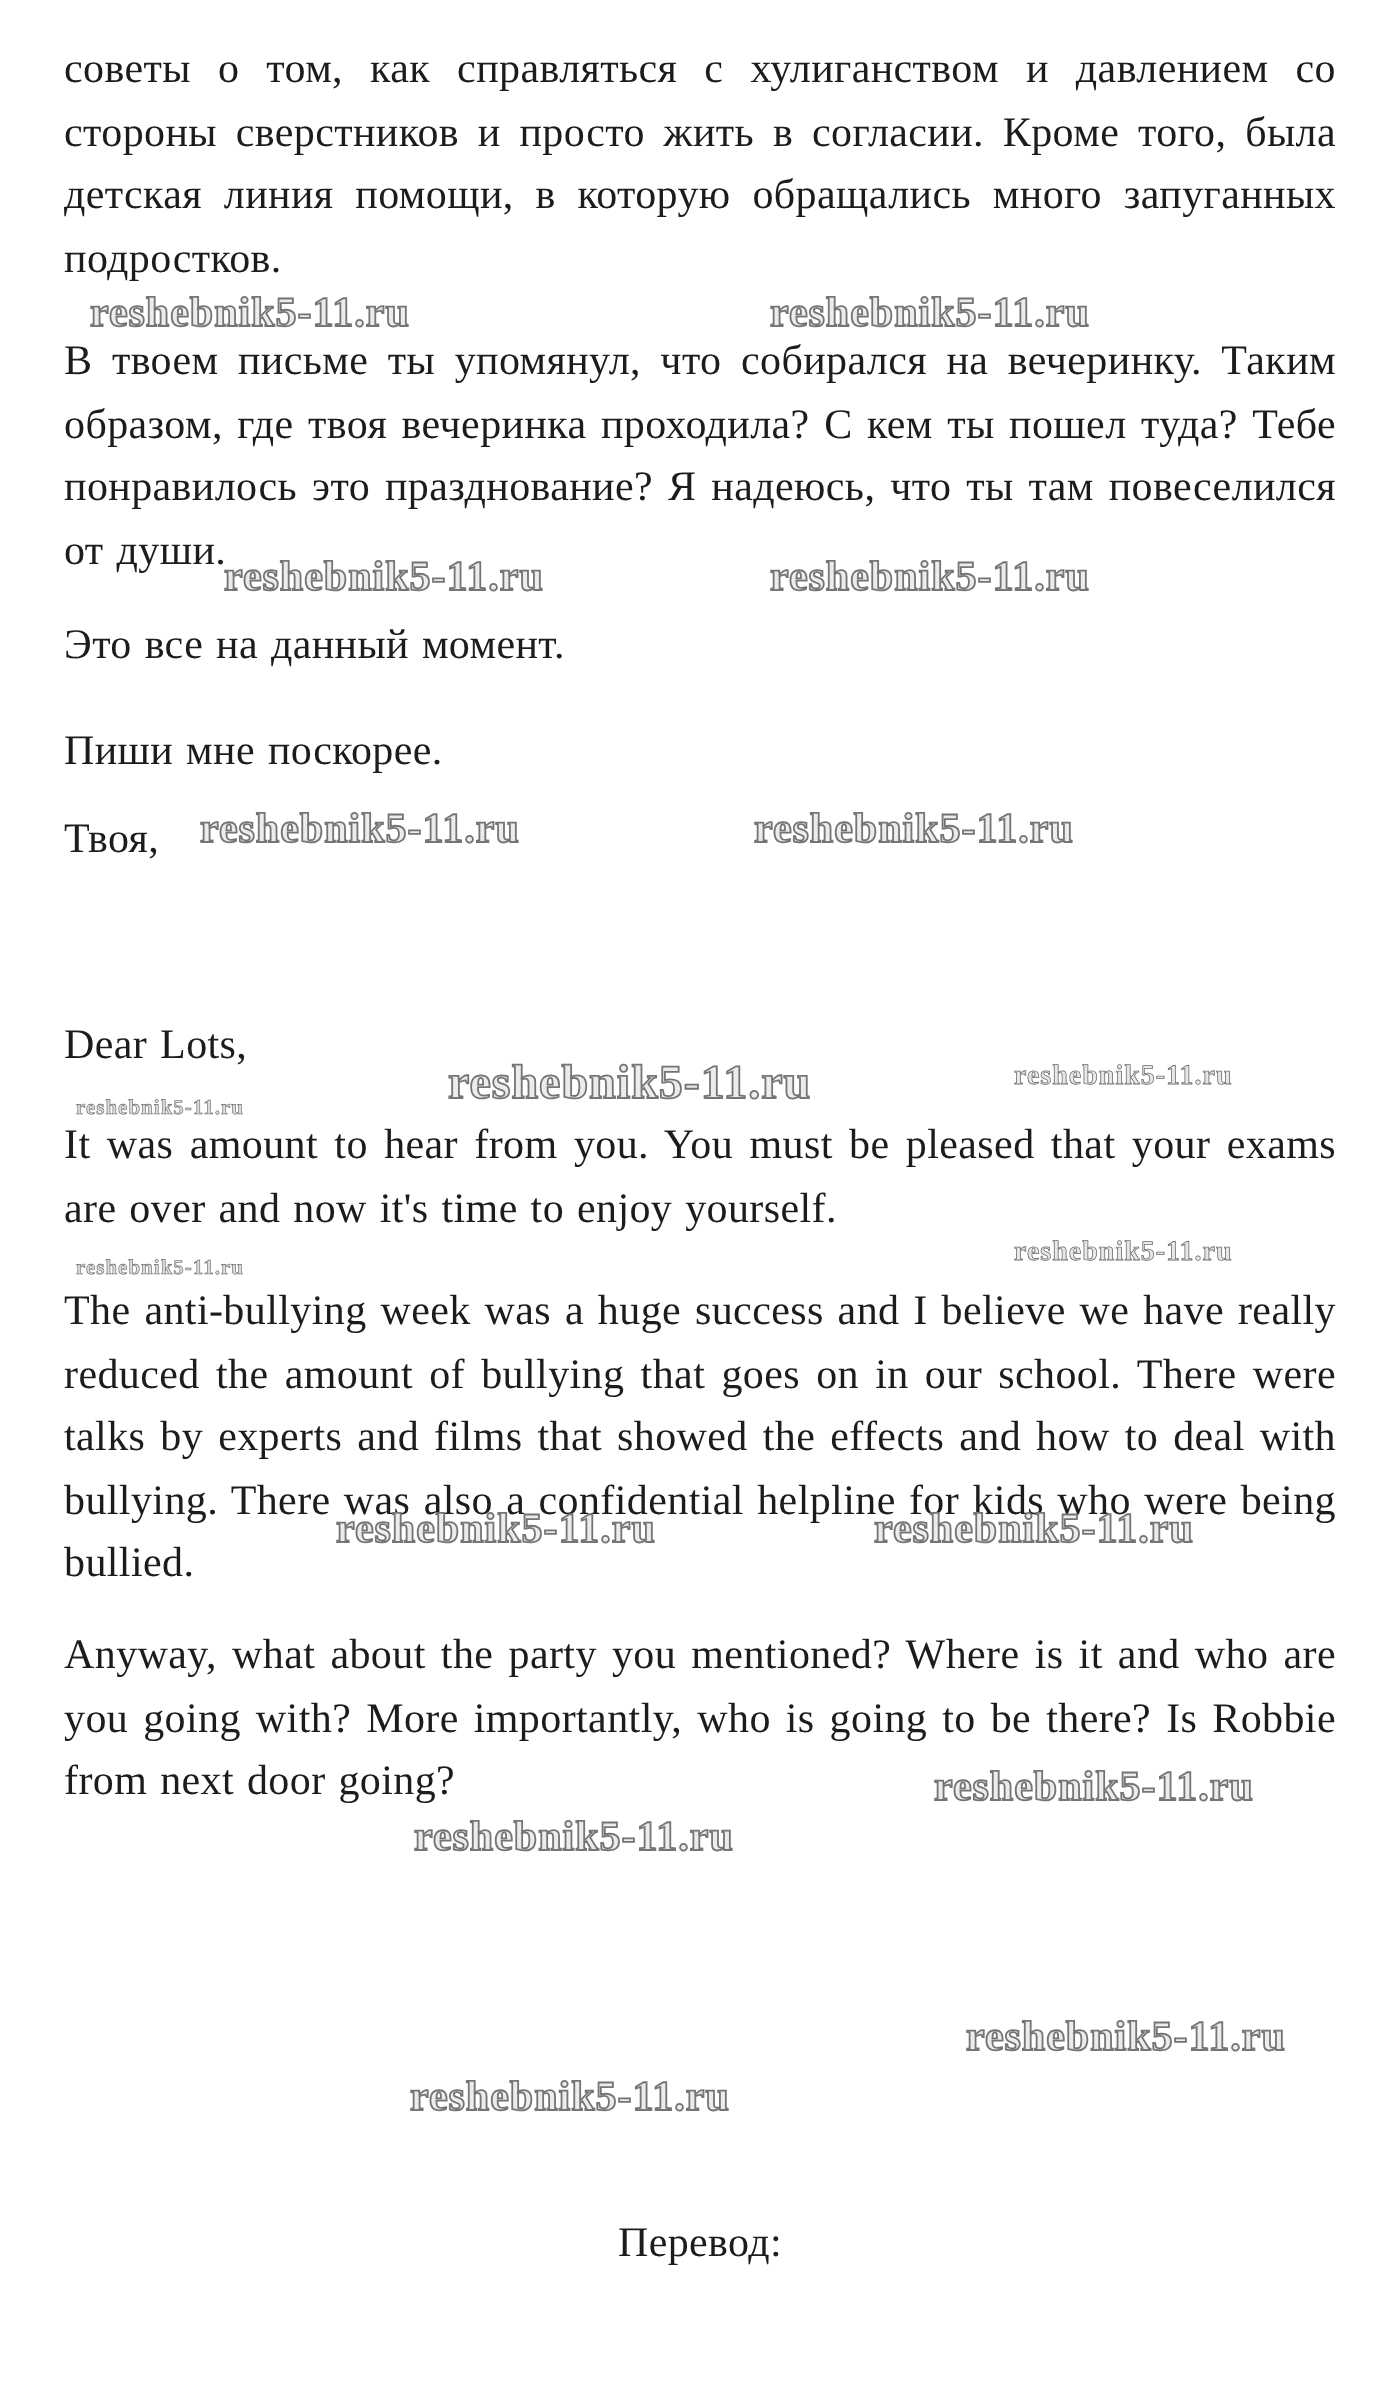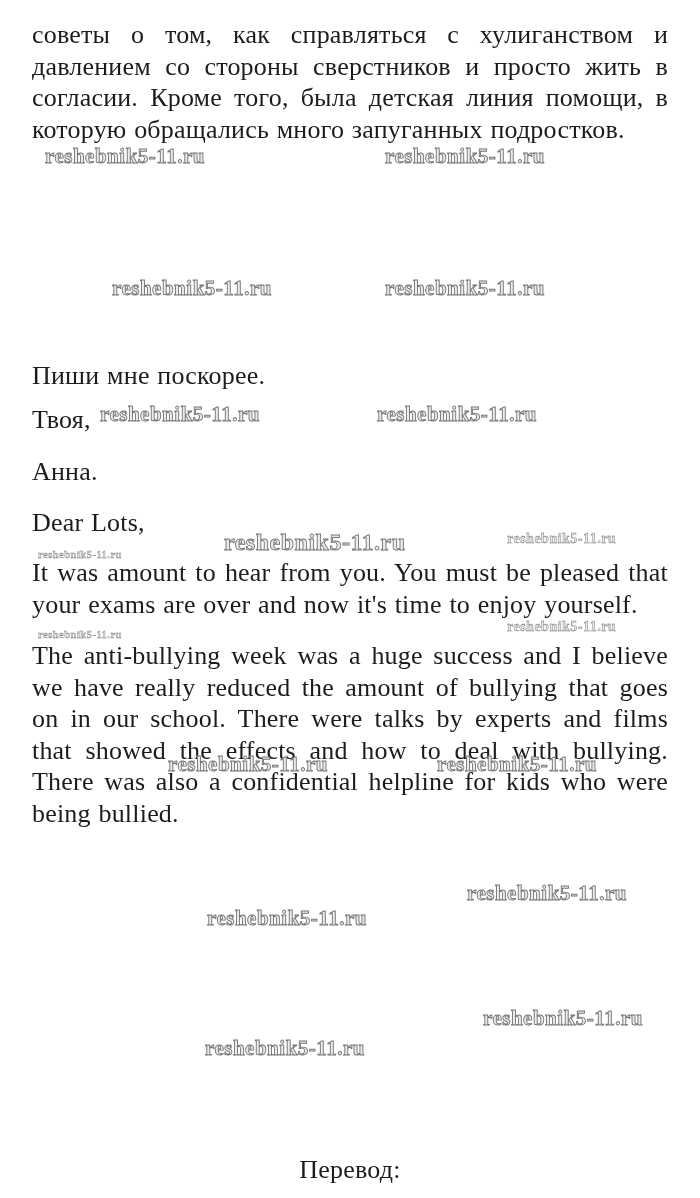--- a/index.html
+++ b/index.html
@@ -10,27 +10,27 @@
     height: 1198px;
     background: #ffffff;
     overflow: hidden;
     font-family: "Liberation Serif", "DejaVu Serif", serif;
     color: #1c1c1c;
   }
   .para {
     position: absolute;
     left: 32px;
     right: 32px;
-    font-size: 26px;
+    font-size: 21px;
     line-height: 31.6px;
     letter-spacing: 0.2px;
     word-spacing: 1px;
   }
   .justify { text-align: justify; }
-  .center  { text-align: center; margin-top: 48px; }
+  .center  { text-align: center; }
   .wm {
     position: absolute;
     font-family: "Liberation Serif", "DejaVu Serif", serif;
     font-weight: bold;
     white-space: nowrap;
     color: #7d7d7d;
     -webkit-text-stroke: 0.9px #757575;
     -webkit-text-fill-color: #ececec;
     letter-spacing: 0.5px;
   }
@@ -38,27 +38,29 @@
   .wm-xl    { font-size: 24px; }
   .wm-sm    { font-size: 14px; -webkit-text-stroke: 0.4px #6e6e6e; -webkit-text-fill-color: #e8e8e8; }
   .wm-xs    { font-size: 10.5px; -webkit-text-stroke: 0.3px #6a6a6a; -webkit-text-fill-color: #dcdcdc; }
 </style>
 </head>
 <body>
 
 <div class="page">
 
   <p class="para justify" style="top:19px">советы о том, как справляться с хулиганством и давлением со стороны сверстников и просто жить в согласии. Кроме того, была детская линия помощи, в которую обращались много запуганных подростков.</p>
+  <p class="para justify" style="top:165px">В твоем письме ты упомянул, что собирался на вечеринку. Таким образом, где твоя вечеринка проходила? С кем ты пошел туда? Тебе понравилось это празднование? Я надеюсь, что ты там повеселился от души.</p>
+  <p class="para" style="top:307px">Это все на данный момент.</p>
   <p class="para" style="top:404px">Твоя,</p>
   <p class="para" style="top:360px">Пиши мне поскорее.</p>
-  <p class="para" style="top:456px">Анна.</p>
 
   <p class="para" style="top:507px">Dear Lots,</p>
   <p class="para justify" style="top:557px">It was amount to hear from you. You must be pleased that your exams are over and now it's time to enjoy yourself.</p>
   <p class="para justify" style="top:640px">The anti-bullying week was a huge success and I believe we have really reduced the amount of bullying that goes on in our school. There were talks by experts and films that showed the effects and how to deal with bullying. There was also a confidential helpline for kids who were being bullied.</p>
+  <p class="para justify" style="top:812px">Anyway, what about the party you mentioned? Where is it and who are you going with? More importantly, who is going to be there? Is Robbie from next door going?</p>
 
   <p class="para center" style="top:1106px">Перевод:</p>
 
   <span class="wm wm-lg" style="left:45px;top:144px">reshebnik5-11.ru</span>
   <span class="wm wm-lg" style="left:385px;top:144px">reshebnik5-11.ru</span>
 
   <span class="wm wm-lg" style="left:112px;top:276px">reshebnik5-11.ru</span>
   <span class="wm wm-lg" style="left:385px;top:276px">reshebnik5-11.ru</span>
 
   <span class="wm wm-lg" style="left:100px;top:402px">reshebnik5-11.ru</span>

